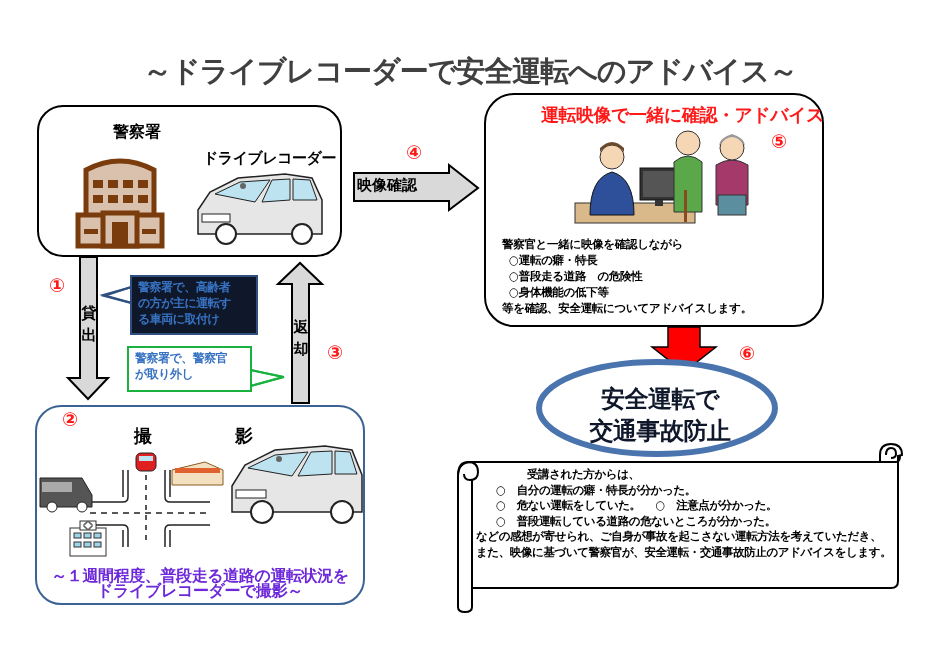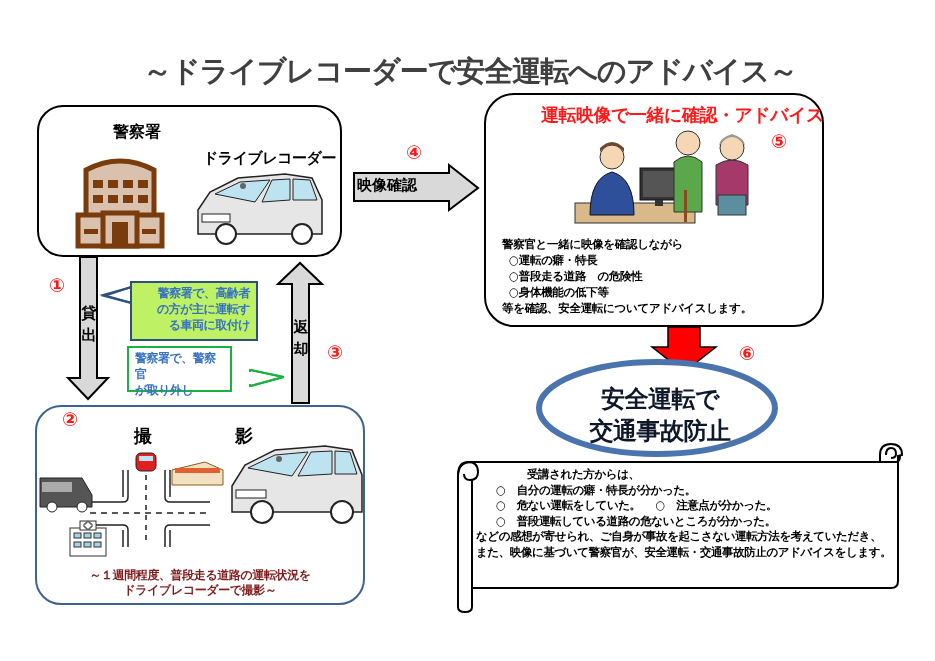--- a/index.html
+++ b/index.html
@@ -11,28 +11,28 @@
 
   
   #box-police { left: 37px; top: 105px; width: 305px; height: 152px; border: 2px solid #000; border-radius: 26px; background: #fff; }
   #police-label { left: 113px; top: 122px; font-size: 16px; font-weight: bold; }
   #recorder-label { left: 203px; top: 149px; font-size: 15px; font-weight: bold; letter-spacing: -0.5px; }
 
   
   #box-shoot { left: 35px; top: 405px; width: 330px; height: 200px; border: 2px solid #3d6394; border-radius: 26px; background: #fff; }
   #shoot-label-1 { left: 134px; top: 424px; font-size: 18px; font-weight: bold; }
   #shoot-label-2 { left: 235px; top: 424px; font-size: 18px; font-weight: bold; }
-  #shoot-caption { left: 40px; top: 568px; width: 320px; text-align: center; font-size: 12px; font-weight: bold; color: #7f1d1d; line-height: 15px; letter-spacing: -0.4px; }
+  #shoot-caption { left: 40px; top: 568px; width: 320px; text-align: center; font-size: 16px; font-weight: bold; color: #6d28d9; line-height: 15px; letter-spacing: -0.4px; }
 
   
   .num { font-size: 19px; font-weight: bold; color: #ff1a1a; }
 
   
-  #callout-blue { left: 130px; top: 281px; width: 128px; height: 60px; border: 2px solid #2e4f7f; background: #bef264; padding: 2px 6px; font-size: 12px; font-weight: bold; color: #3773c2; line-height: 16px; letter-spacing: -0.5px; text-align: right; }
-  #callout-green { left: 127px; top: 346px; width: 105px; height: 46px; border: 2px solid #19b23e; background: #fff; padding: 2px 6px; font-size: 12px; font-weight: bold; color: #3773c2; line-height: 16px; letter-spacing: -0.5px; }
+  #callout-blue { left: 130px; top: 275px; width: 128px; height: 60px; border: 2px solid #2e4f7f; background: #0f172a; padding: 2px 6px; font-size: 12px; font-weight: bold; color: #3773c2; line-height: 16px; letter-spacing: -0.5px; }
+  #callout-green { left: 127px; top: 346px; width: 125px; height: 46px; border: 2px solid #19b23e; background: #fff; padding: 2px 6px; font-size: 12px; font-weight: bold; color: #3773c2; line-height: 16px; letter-spacing: -0.5px; }
 
   .vtext { font-size: 15px; font-weight: bold; line-height: 22px; width: 20px; text-align: center; }
 
   
   #box-advice { left: 484px; top: 93px; width: 340px; height: 234px; border: 2.5px solid #000; border-radius: 30px; background: #fff; }
   #advice-title { left: 484px; top: 103px; width: 340px; text-align: right; font-size: 18px; font-weight: bold; color: #ff1a1a; letter-spacing: -0.5px; }
   #advice-body { left: 502px; top: 236px; font-size: 11.5px; font-weight: bold; line-height: 16px; letter-spacing: -0.3px; }
   #advice-body .item { padding-left: 7px; }
 
   #confirm-label { left: 357px; top: 176px; font-size: 15px; font-weight: bold; width: 92px; text-align: left; }

